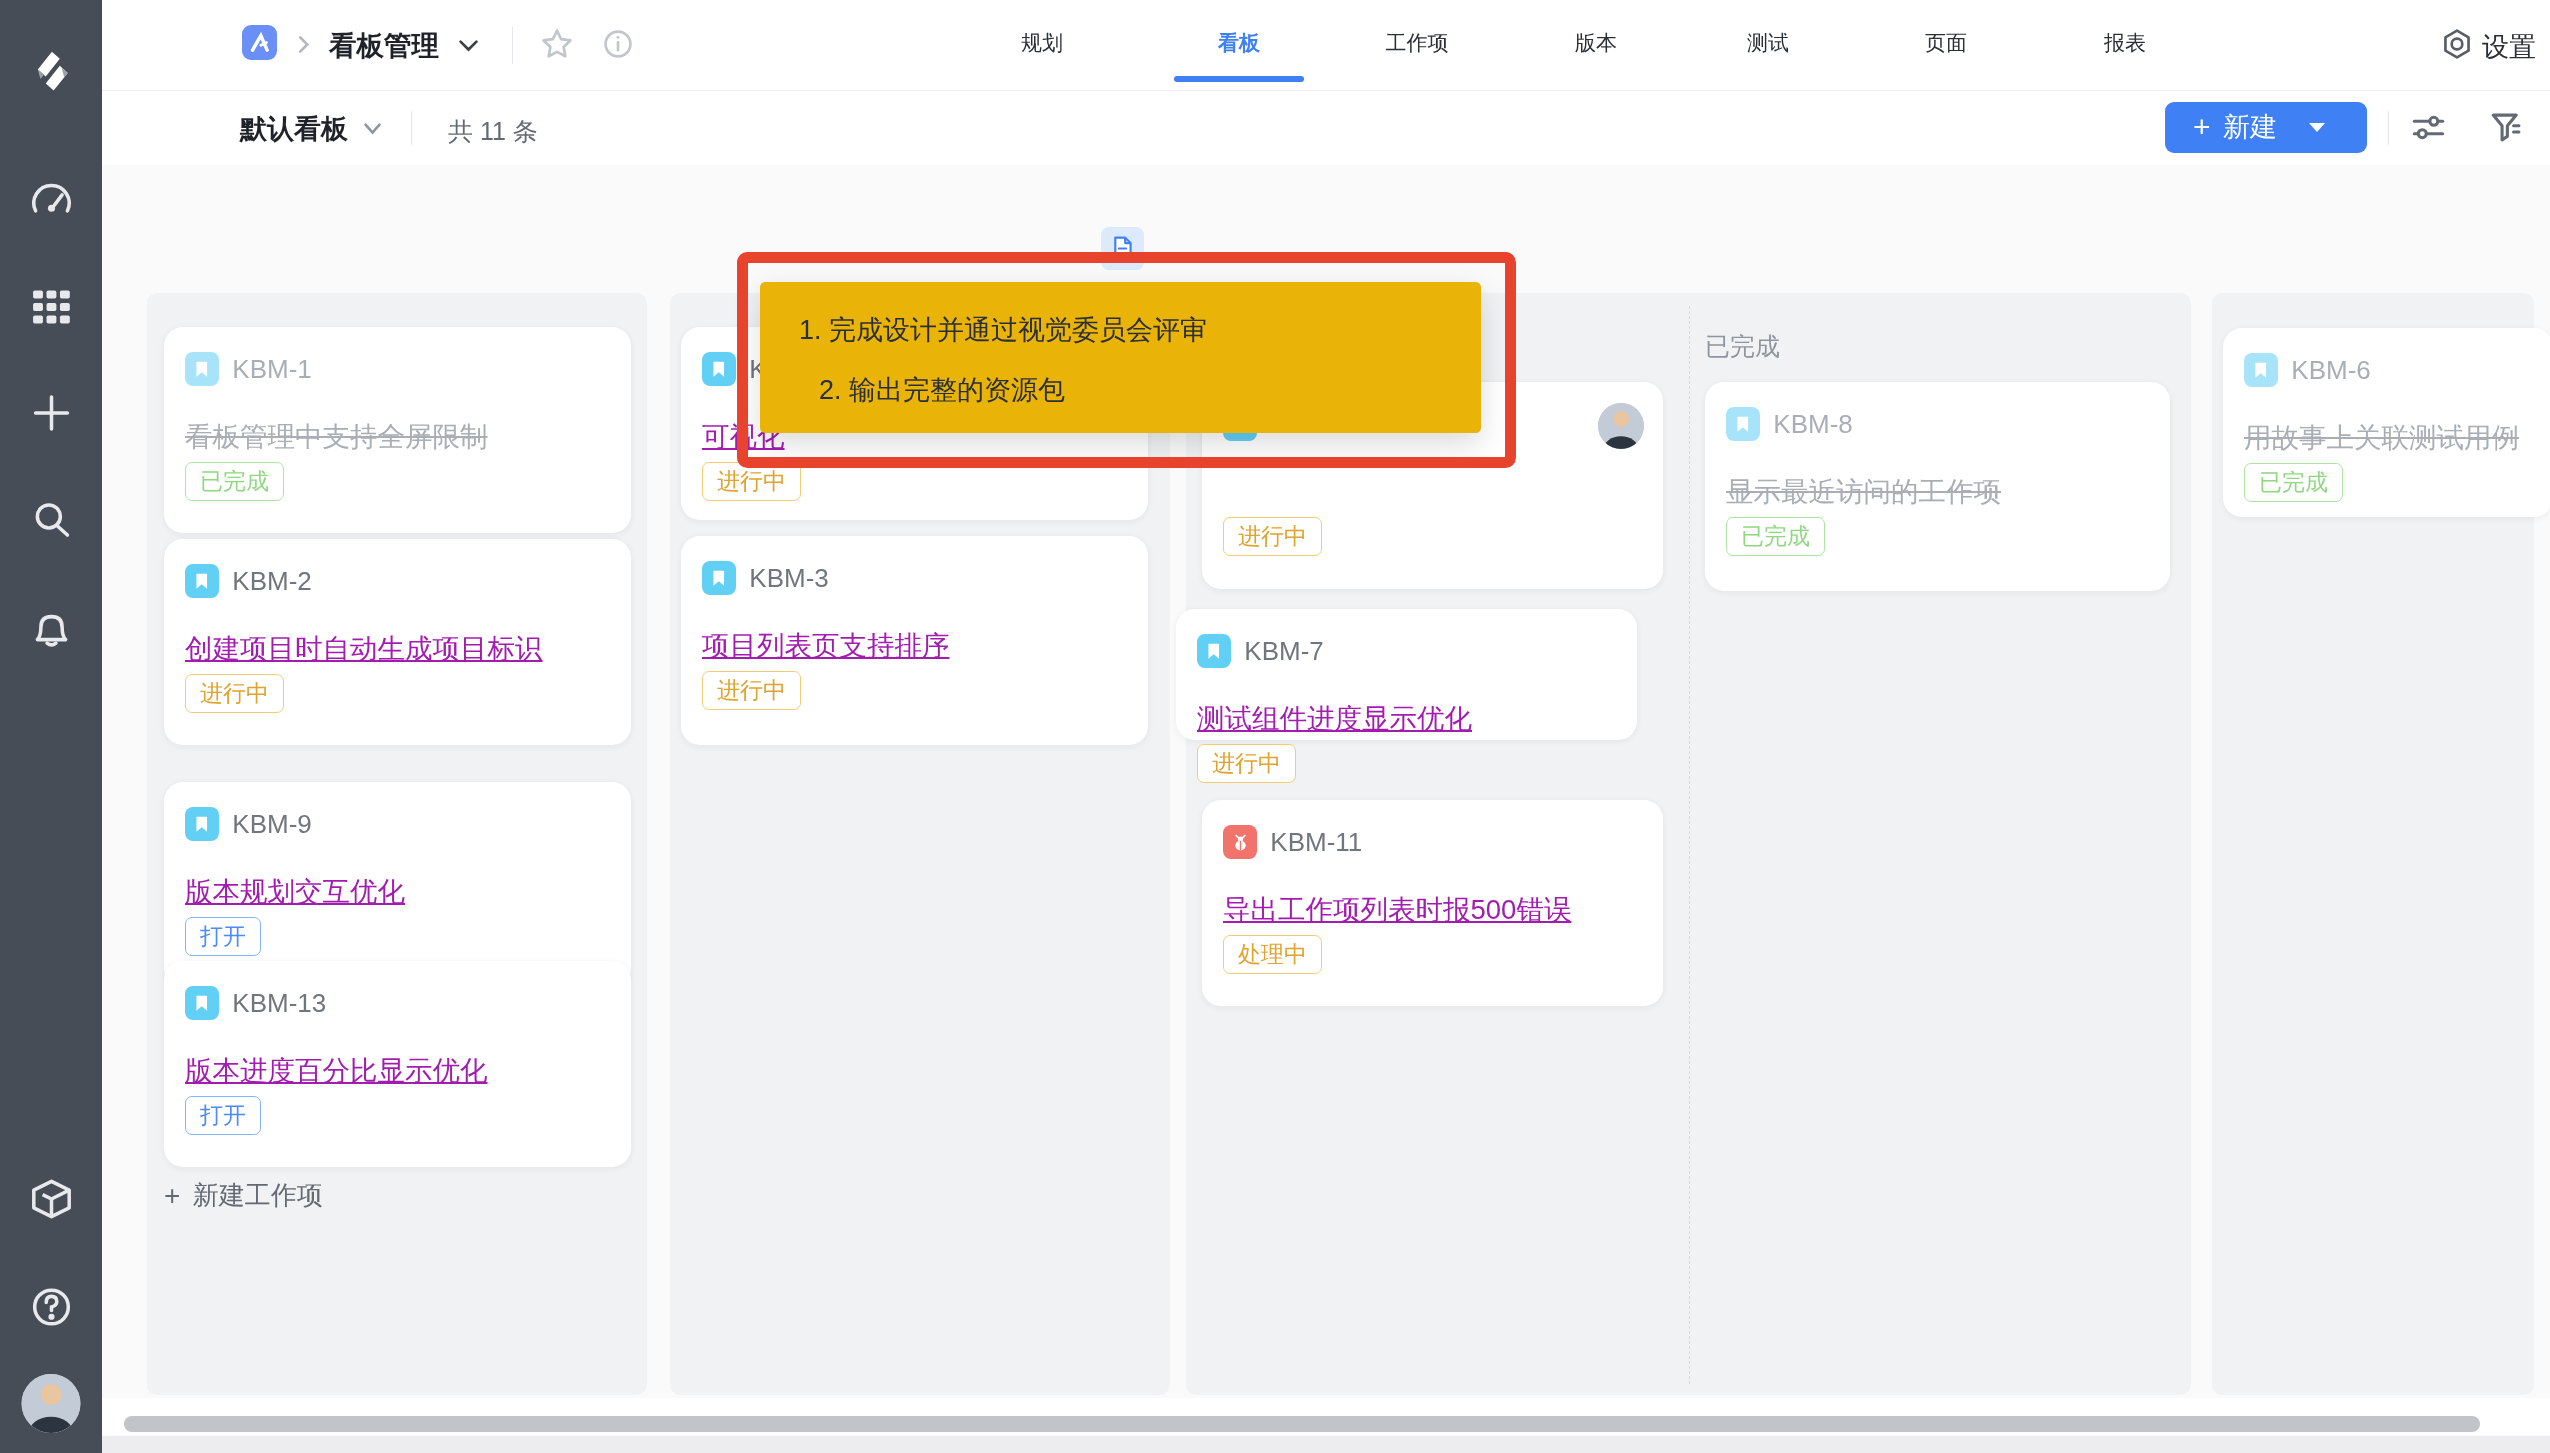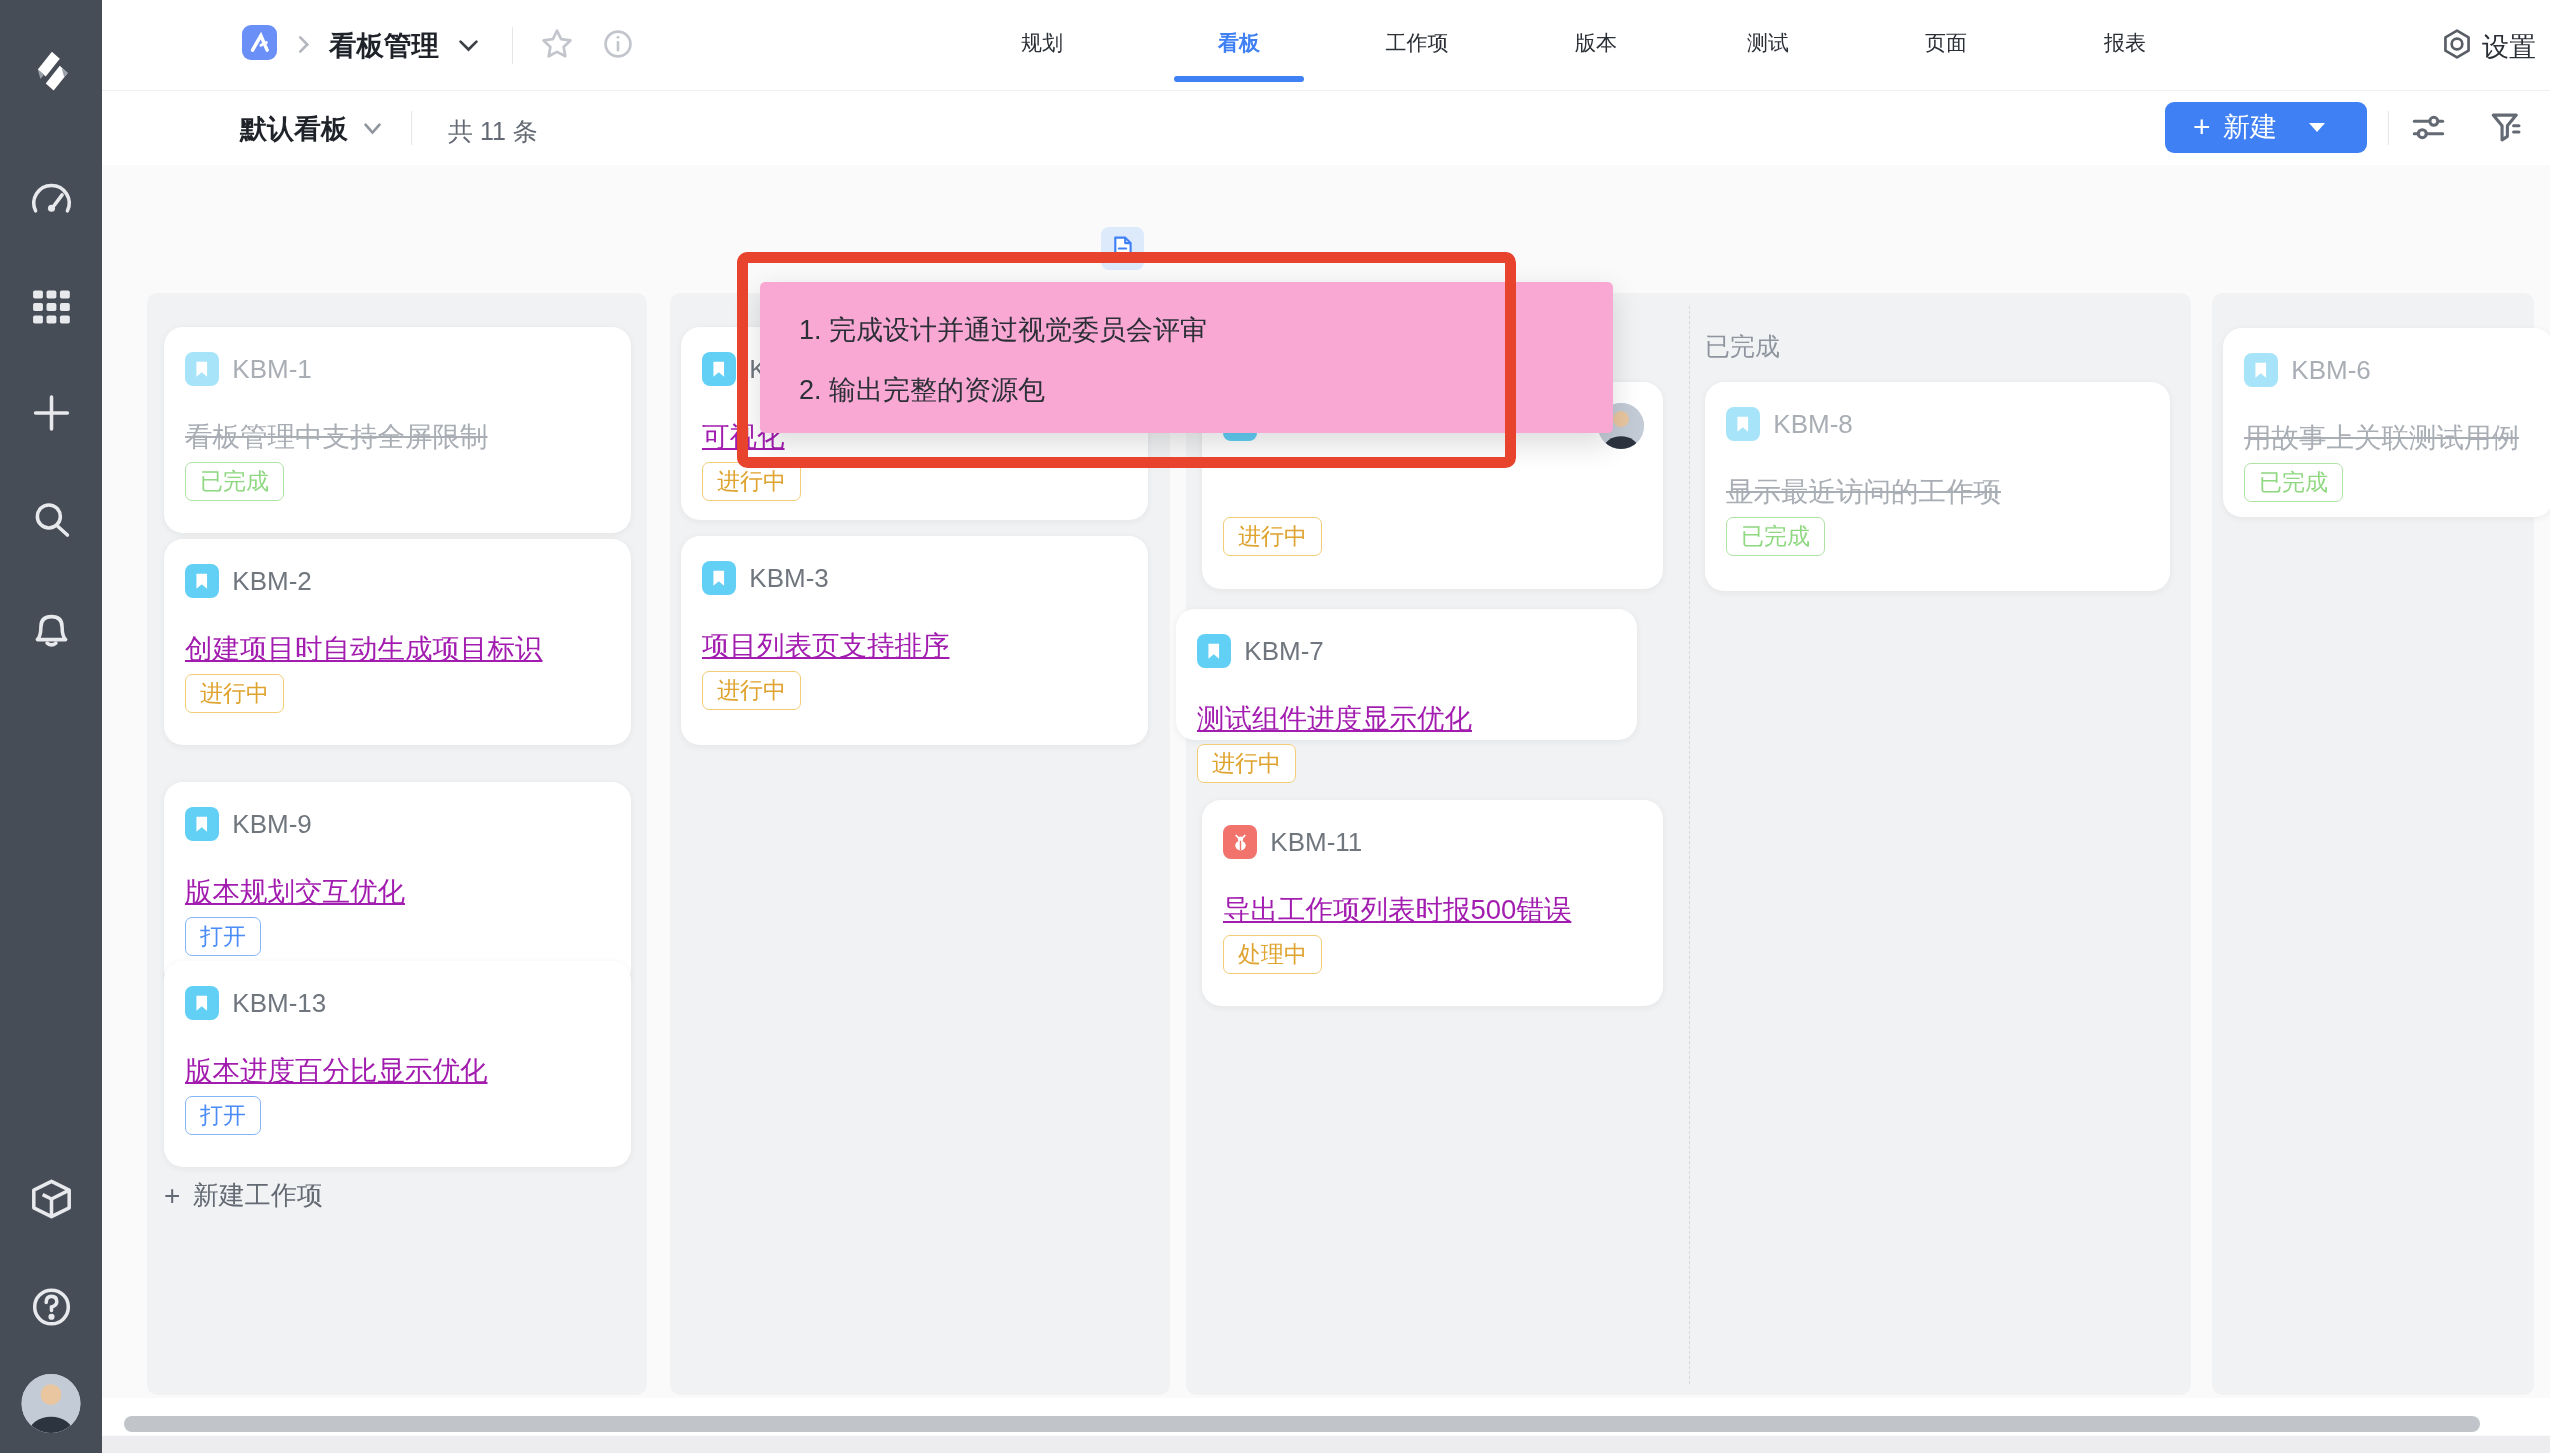--- a/index.html
+++ b/index.html
@@ -65,25 +65,25 @@
   .card-title.done{color:#a9aeb5;text-decoration:line-through;}
   .badge{position:absolute;left:21px;top:135px;height:39px;line-height:37px;padding:0 14px;border-radius:7px;border:1.8px solid;font-size:23px;box-sizing:border-box;background:#fff;}
   .badge.warning{border-color:var(--warning-border,#f3cc77);color:var(--warning-text,#dfa32f);}
   .badge.success{border-color:var(--success-border,#aee3a4);color:var(--success-text,#8fd881);}
   .badge.info{border-color:var(--info-border,#84b5f8);color:var(--info-text,#4b8cf7);}
   .card-avatar{position:absolute;right:19.5px;top:21px;width:46px;height:46px;border-radius:50%;overflow:hidden;background:#c9d2dc;}
   .add-item{position:absolute;left:164px;top:1178px;display:flex;align-items:center;gap:12.4px;font-size:26px;color:#646a73;z-index:4;cursor:pointer;}
   .add-item .p{font-size:28px;line-height:1;}
 
   
-  .tooltip{position:absolute;left:760px;top:282px;width:853px;height:151px;background:#f9a8d4;border-radius:5.3px;
+  .tooltip{position:absolute;left:760px;top:282px;width:721px;height:151px;background:#eab308;border-radius:5.3px;
     box-shadow:0 10.6px 30px rgba(0,0,0,.14);z-index:10;}
   .tooltip .ln{position:absolute;left:39px;font-size:27px;color:#2b2f36;white-space:nowrap;}
   .tooltip .ln1{top:30px;}
-  .tooltip .ln2{top:90px;}
+  .tooltip .ln2{top:90px;margin-left:20px;}
   .red-rect{position:absolute;left:737px;top:252px;width:779px;height:216px;border:11.5px solid var(--annotation-red,#e8432d);
     border-radius:10.6px;box-sizing:border-box;z-index:11;pointer-events:none;}
 
   
   .scroll-row{position:absolute;left:102px;right:0;top:1398px;height:37px;background:#fff;z-index:6;}
   .scroll-thumb{position:absolute;left:124px;top:1416px;width:2356px;height:16px;border-radius:8px;background:#c1c4c8;z-index:7;cursor:grab;}
   .bottom-strip{position:absolute;left:102px;right:0;top:1436px;height:18px;background:#ededef;z-index:6;}
 </style>
 </head>
 <body>

